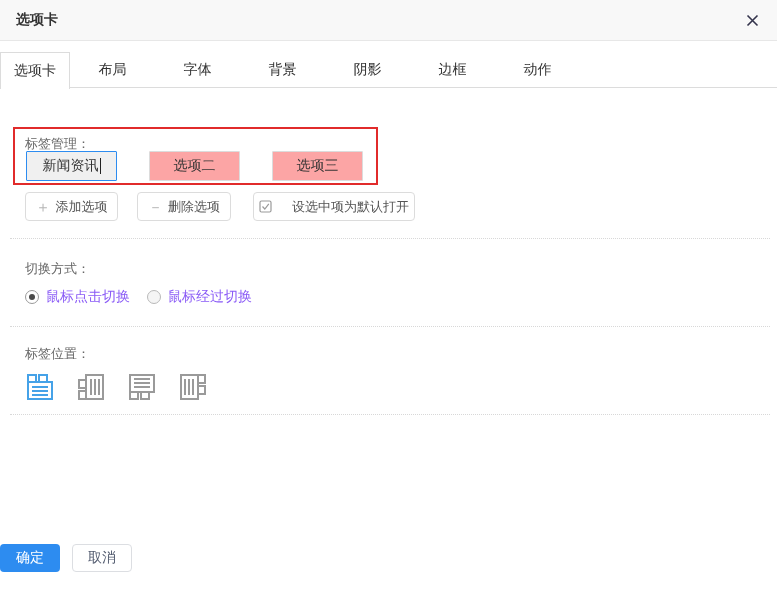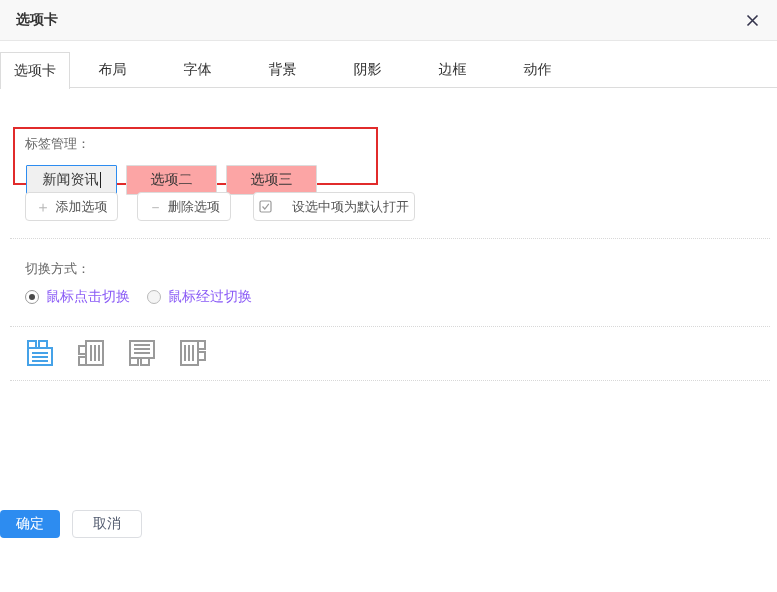--- a/index.html
+++ b/index.html
@@ -34,21 +34,21 @@
     border:1px solid #dcdcdc;border-bottom:none;box-sizing:border-box;z-index:2;
   }
 
   
   .highlight-box{
     margin:39px 0 0 13px;width:365px;height:58px;box-sizing:border-box;
     border:2px solid var(--highlight_red,#e12b2b);
   }
   .section-label{font-size:13px;color:#666;line-height:15px;}
   .highlight-box .section-label{margin:7px 0 0 10px;}
-  .tag-row{display:flex;gap:9px;margin:14px 0 0 11px;}
+  .tag-row{display:flex;gap:32px;margin:0 0 0 11px;}
   .tag-btn{
     width:91px;height:30px;box-sizing:border-box;background:#fca5a5;
     border:1px solid #dcdcdc;display:flex;align-items:center;justify-content:center;
     font-size:14px;color:#333;cursor:pointer;border-radius:1px;
   }
   .tag-btn.editing{
     border:1px solid var(--accent_blue,#2d8cf0);background:#f0f0f0;
   }
   .caret{display:inline-block;width:1px;height:16px;background:#222;margin-left:1px;}
 
@@ -95,21 +95,21 @@
 
   
   .footer{display:flex;gap:12px;margin-top:129px;}
   .btn-ok{
     width:60px;height:28px;border:none;border-radius:4px;cursor:pointer;
     background:var(--accent_blue,#2d8cf0);color:#fff;font-size:14px;
     display:flex;align-items:center;justify-content:center;
     font-family:"Liberation Sans","DejaVu Sans",sans-serif;
   }
   .btn-cancel{
-    width:70px;height:28px;box-sizing:border-box;border:1px solid #dcdee2;
+    width:60px;height:28px;box-sizing:border-box;border:1px solid #dcdee2;
     border-radius:4px;background:#fff;color:#515a6e;font-size:14px;cursor:pointer;
     display:flex;align-items:center;justify-content:center;
     font-family:"Liberation Sans","DejaVu Sans",sans-serif;
   }
 </style>
 </head>
 <body>
 
 <div class="dialog">
 
@@ -174,20 +174,21 @@
   <div class="radio-row">
     <span class="radio checked"></span>
     <span class="radio-label">鼠标点击切换</span>
     <span class="radio-gap"></span>
     <span class="radio unchecked"></span>
     <span class="radio-label">鼠标经过切换</span>
   </div>
 
   <div class="divider div-2"></div>
 
+  <div class="section-label lbl-pos">标签位置：</div>
   <div class="pos-row">
     <span class="pos-icon selected">
       <svg width="30" height="30" viewBox="0 0 30 30">
         <g fill="none" stroke="currentColor" stroke-width="2">
           <rect x="3" y="10" width="24" height="17"></rect>
           <rect x="3" y="3" width="8" height="7"></rect>
           <rect x="14" y="3" width="8" height="7"></rect>
           <path d="M7 15 H23 M7 19 H23 M7 23 H23"></path>
         </g>
       </svg>

